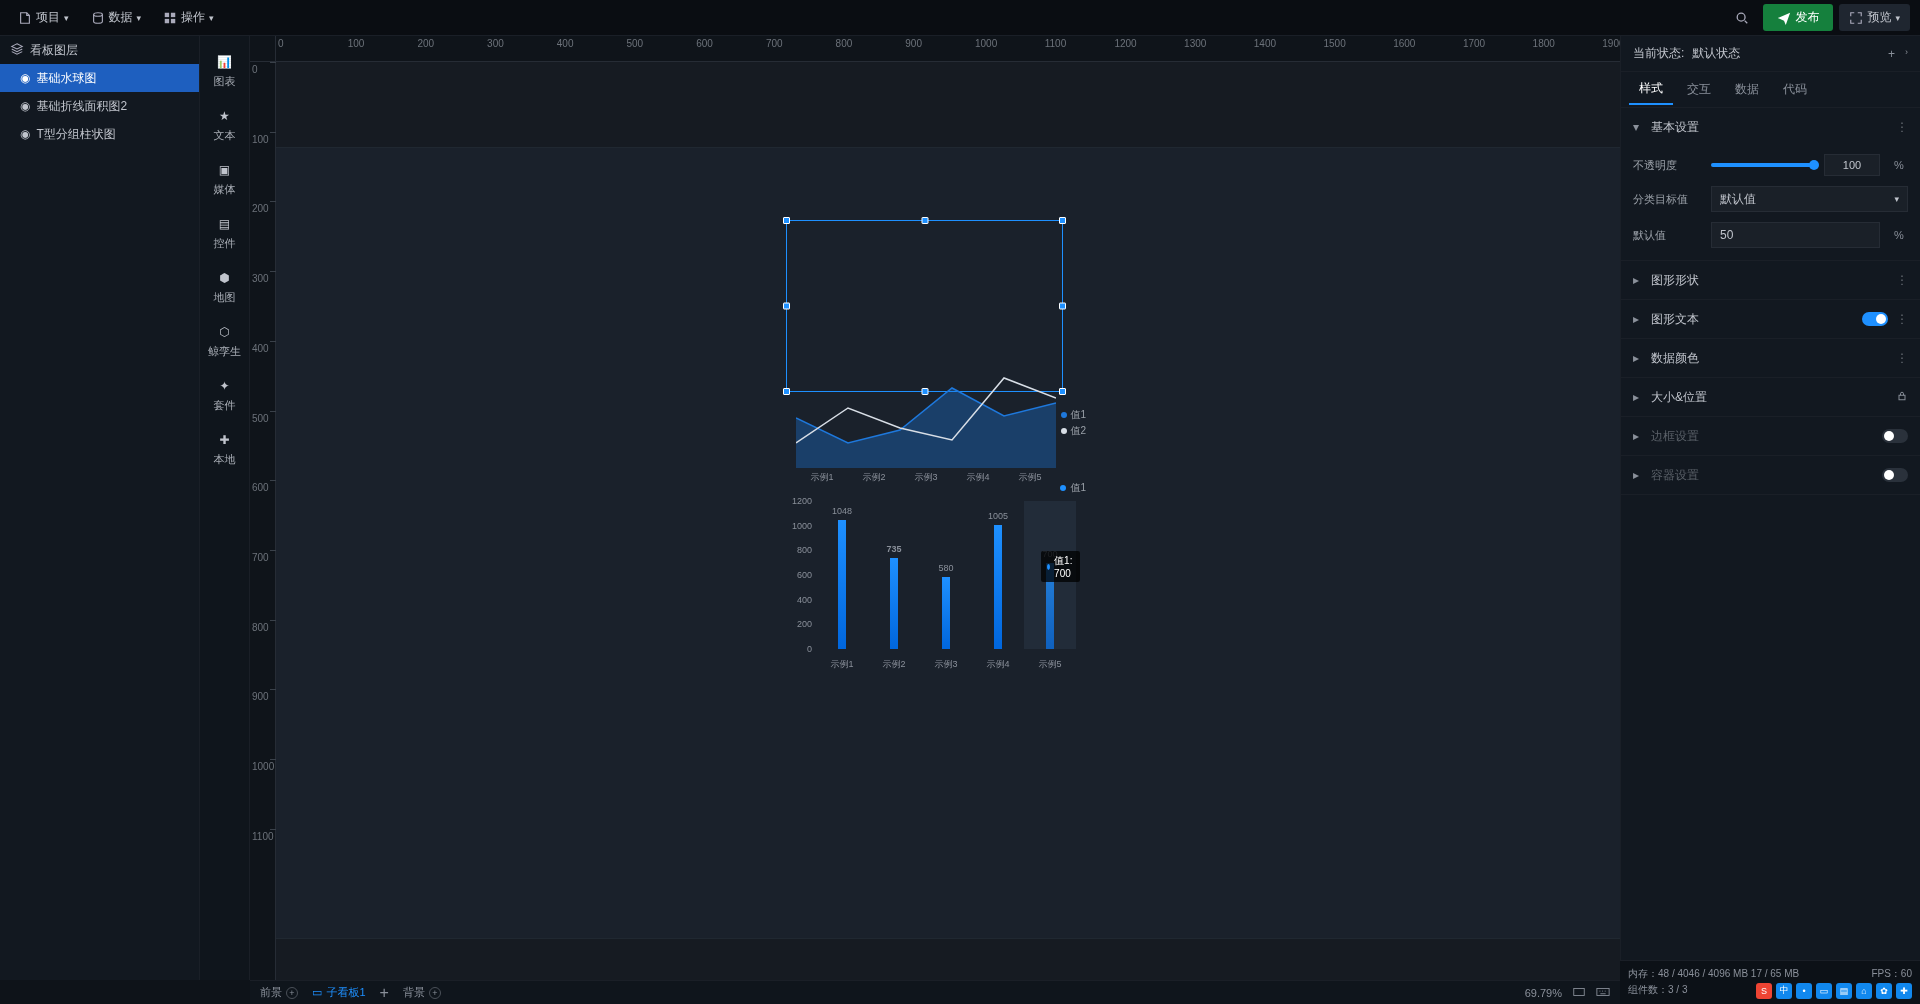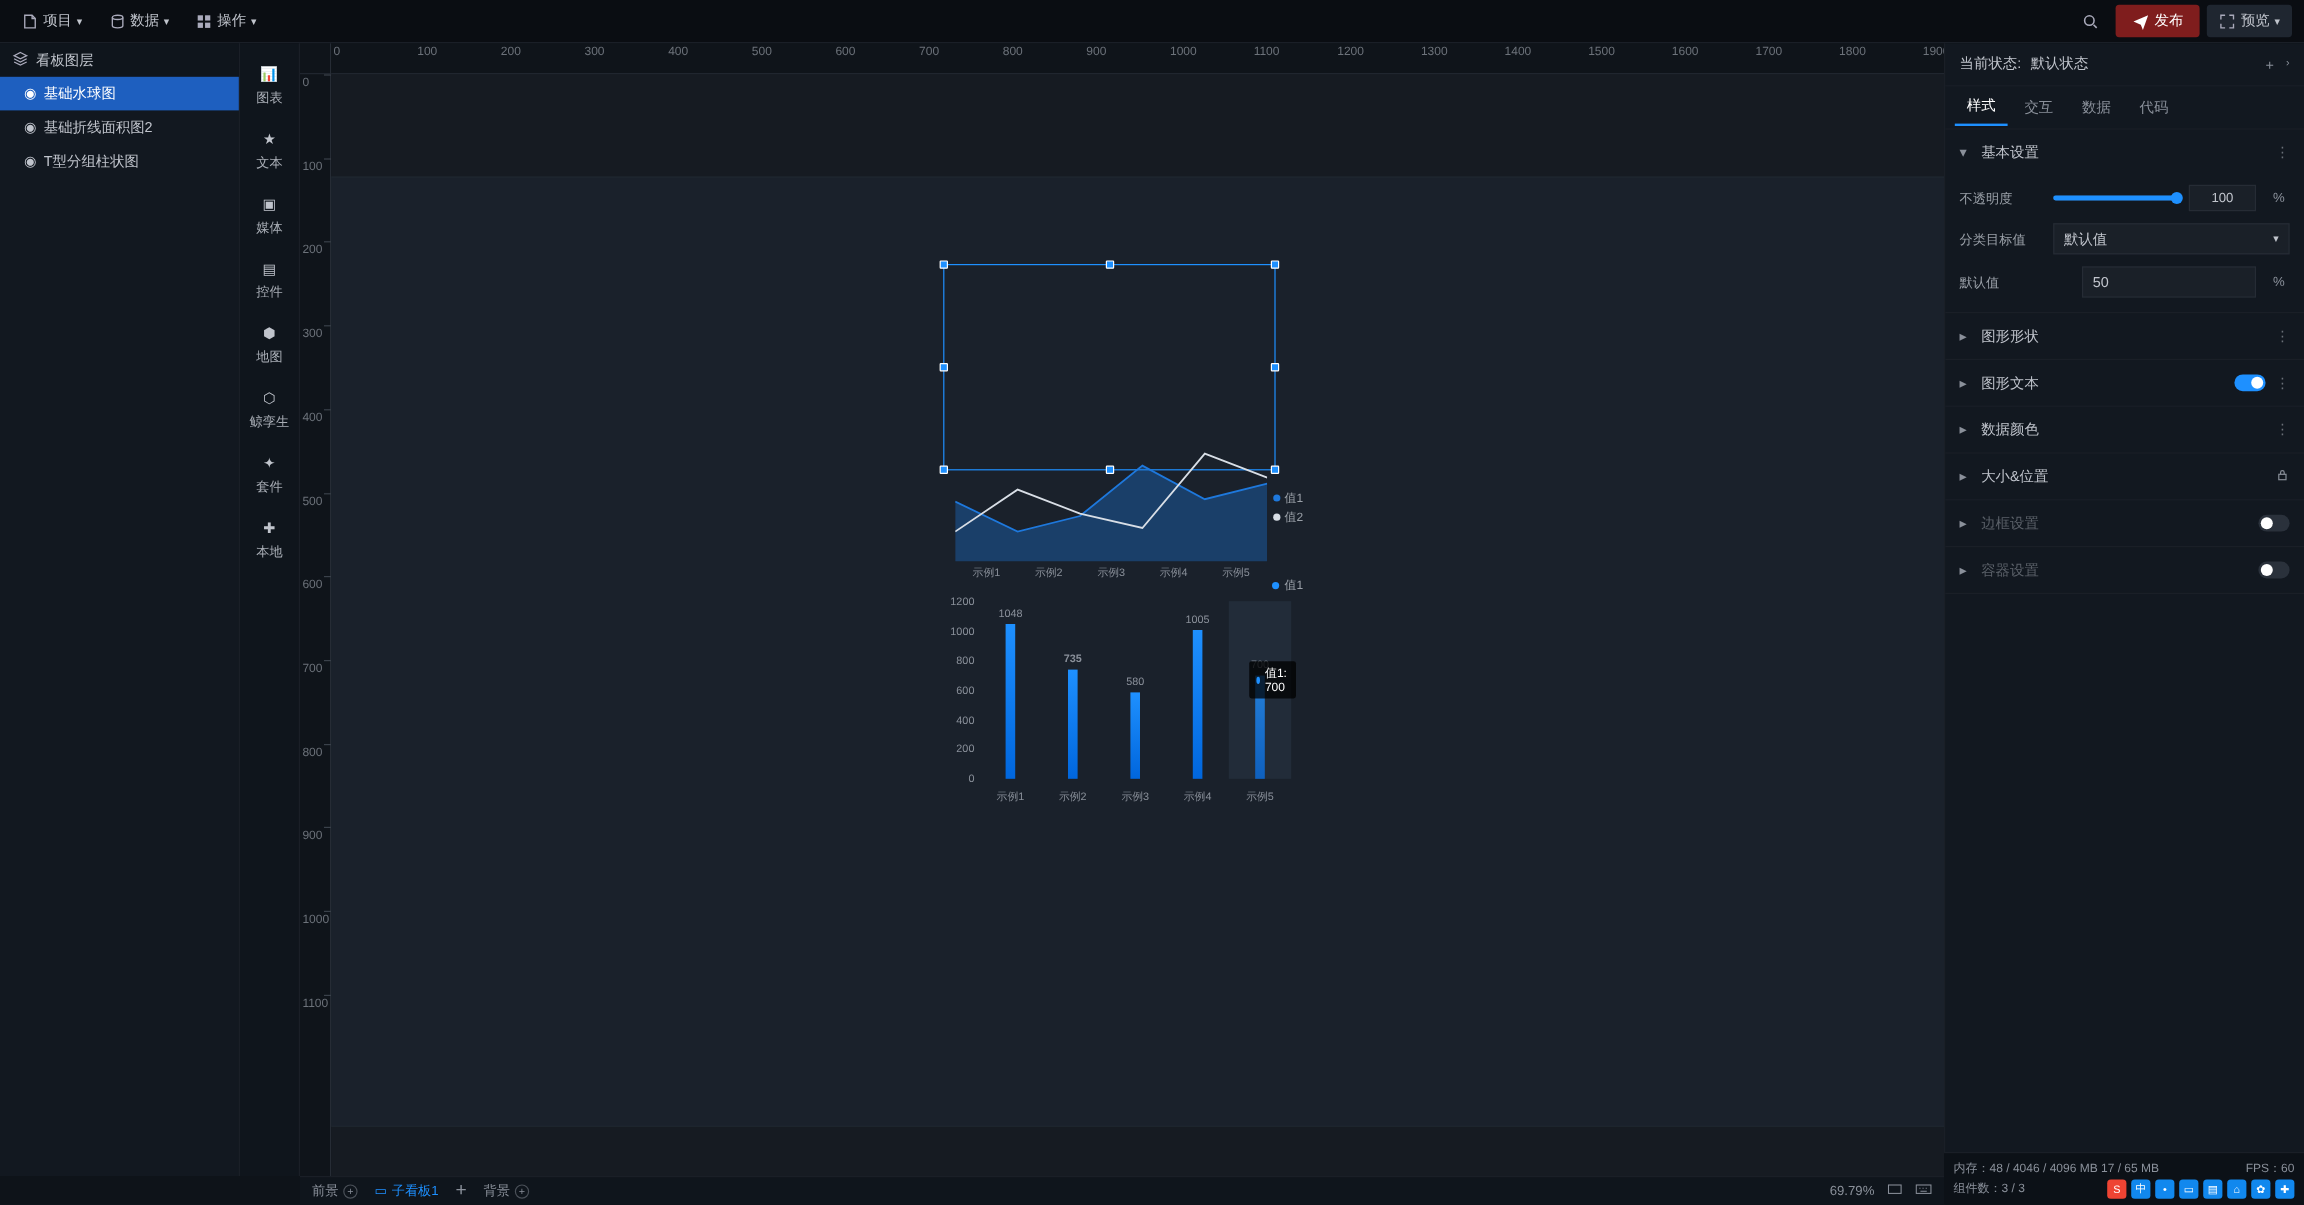--- a/index.html
+++ b/index.html
@@ -3,21 +3,21 @@
 <meta charset="utf-8">
 <style>
 * { margin:0; padding:0; box-sizing:border-box; font-family:"Microsoft YaHei",Arial,sans-serif; }
 body { background:#0e1319; color:#c0c4cc; font-size:12px; overflow:hidden; width:1920px; height:1004px; position:relative; }
 
 
 .topbar { height:36px; background:#0a0d12; display:flex; align-items:center; padding:0 10px; gap:6px; border-bottom:1px solid #1a1f27; }
 .topbar .menu { display:flex; align-items:center; gap:4px; padding:4px 8px; border-radius:3px; cursor:pointer; color:#c0c4cc; }
 .topbar .spacer { flex:1; }
 .topbar .icon { width:14px; height:14px; display:inline-flex; }
-.topbar .btn-pub { background:#7f1d1d; color:#fff; padding:5px 14px; border-radius:3px; display:flex; align-items:center; gap:4px; cursor:pointer; }
+.topbar .btn-pub { background:#15803d; color:#fff; padding:5px 14px; border-radius:3px; display:flex; align-items:center; gap:4px; cursor:pointer; }
 .topbar .btn-prev { background:#1f2630; padding:5px 10px; border-radius:3px; display:flex; align-items:center; gap:4px; cursor:pointer; }
 
 
 .layers { position:absolute; left:0; top:36px; width:200px; bottom:24px; background:#121820; border-right:1px solid #1a1f27; }
 .layers-title { height:28px; display:flex; align-items:center; padding:0 10px; gap:6px; background:#0f151c; }
 .layer-item { height:28px; display:flex; align-items:center; padding:0 10px 0 20px; gap:6px; cursor:pointer; }
 .layer-item.active { background:#1e5fbf; color:#fff; }
 
 
 .compstrip { position:absolute; left:200px; top:36px; width:50px; bottom:24px; background:#0f151c; display:flex; flex-direction:column; align-items:center; padding-top:8px; gap:4px; border-right:1px solid #1a1f27; }
@@ -99,21 +99,21 @@
 .rpanel .sec-head .more { margin-left:auto; color:#6a7078; }
 .rpanel .sec-body { padding:8px 12px 12px; display:flex; flex-direction:column; gap:10px; }
 .rpanel .row { display:flex; align-items:center; gap:10px; }
 .rpanel .row .lbl { width:68px; color:#9aa0a8; font-size:11px; }
 .rpanel .slider { flex:1; height:4px; background:#2a313b; border-radius:2px; position:relative; }
 .rpanel .slider .track { position:absolute; left:0; top:0; bottom:0; background:#1e90ff; border-radius:2px; }
 .rpanel .slider .thumb { position:absolute; top:50%; width:10px; height:10px; background:#1e90ff; border-radius:50%; transform:translate(-50%,-50%); }
 .rpanel .numbox { width:56px; height:22px; background:#1a2028; border:1px solid #262c35; color:#c0c4cc; display:flex; align-items:center; justify-content:center; font-size:11px; }
 .rpanel .unit { width:18px; text-align:center; color:#8a909a; font-size:11px; }
 .rpanel .select { flex:1; height:26px; background:#1a2028; border:1px solid #262c35; display:flex; align-items:center; padding:0 8px; justify-content:space-between; color:#c0c4cc; }
-.rpanel .input { width:84px; height:26px; background:#1a2028; border:1px solid #262c35; display:flex; align-items:center; padding:0 8px; color:#c0c4cc;margin-left:24px; }
+.rpanel .input { width:84px; height:26px; background:#1a2028; border:1px solid #262c35; display:flex; align-items:center; padding:0 8px; color:#c0c4cc; }
 .switch { width:26px; height:14px; background:#2a313b; border-radius:7px; position:relative; cursor:pointer; }
 .switch.on { background:#1e90ff; }
 .switch .knob { position:absolute; width:10px; height:10px; background:#fff; border-radius:50%; top:2px; left:2px; }
 .switch.on .knob { left:14px; }
 
 
 .statusbar { position:absolute; right:0; bottom:0; width:300px; height:44px; background:#0c1117; border-top:1px solid #1a1f27; font-size:10px; color:#8a909a; padding:4px 8px; display:flex; flex-direction:column; justify-content:center; gap:2px; }
 .statusbar .line { display:flex; justify-content:space-between; align-items:flex-start; }
 .tray { display:flex; gap:4px; align-items:center; }
 .tray .t { width:16px; height:16px; border-radius:3px; display:flex; align-items:center; justify-content:center; font-size:9px; color:#fff; }

